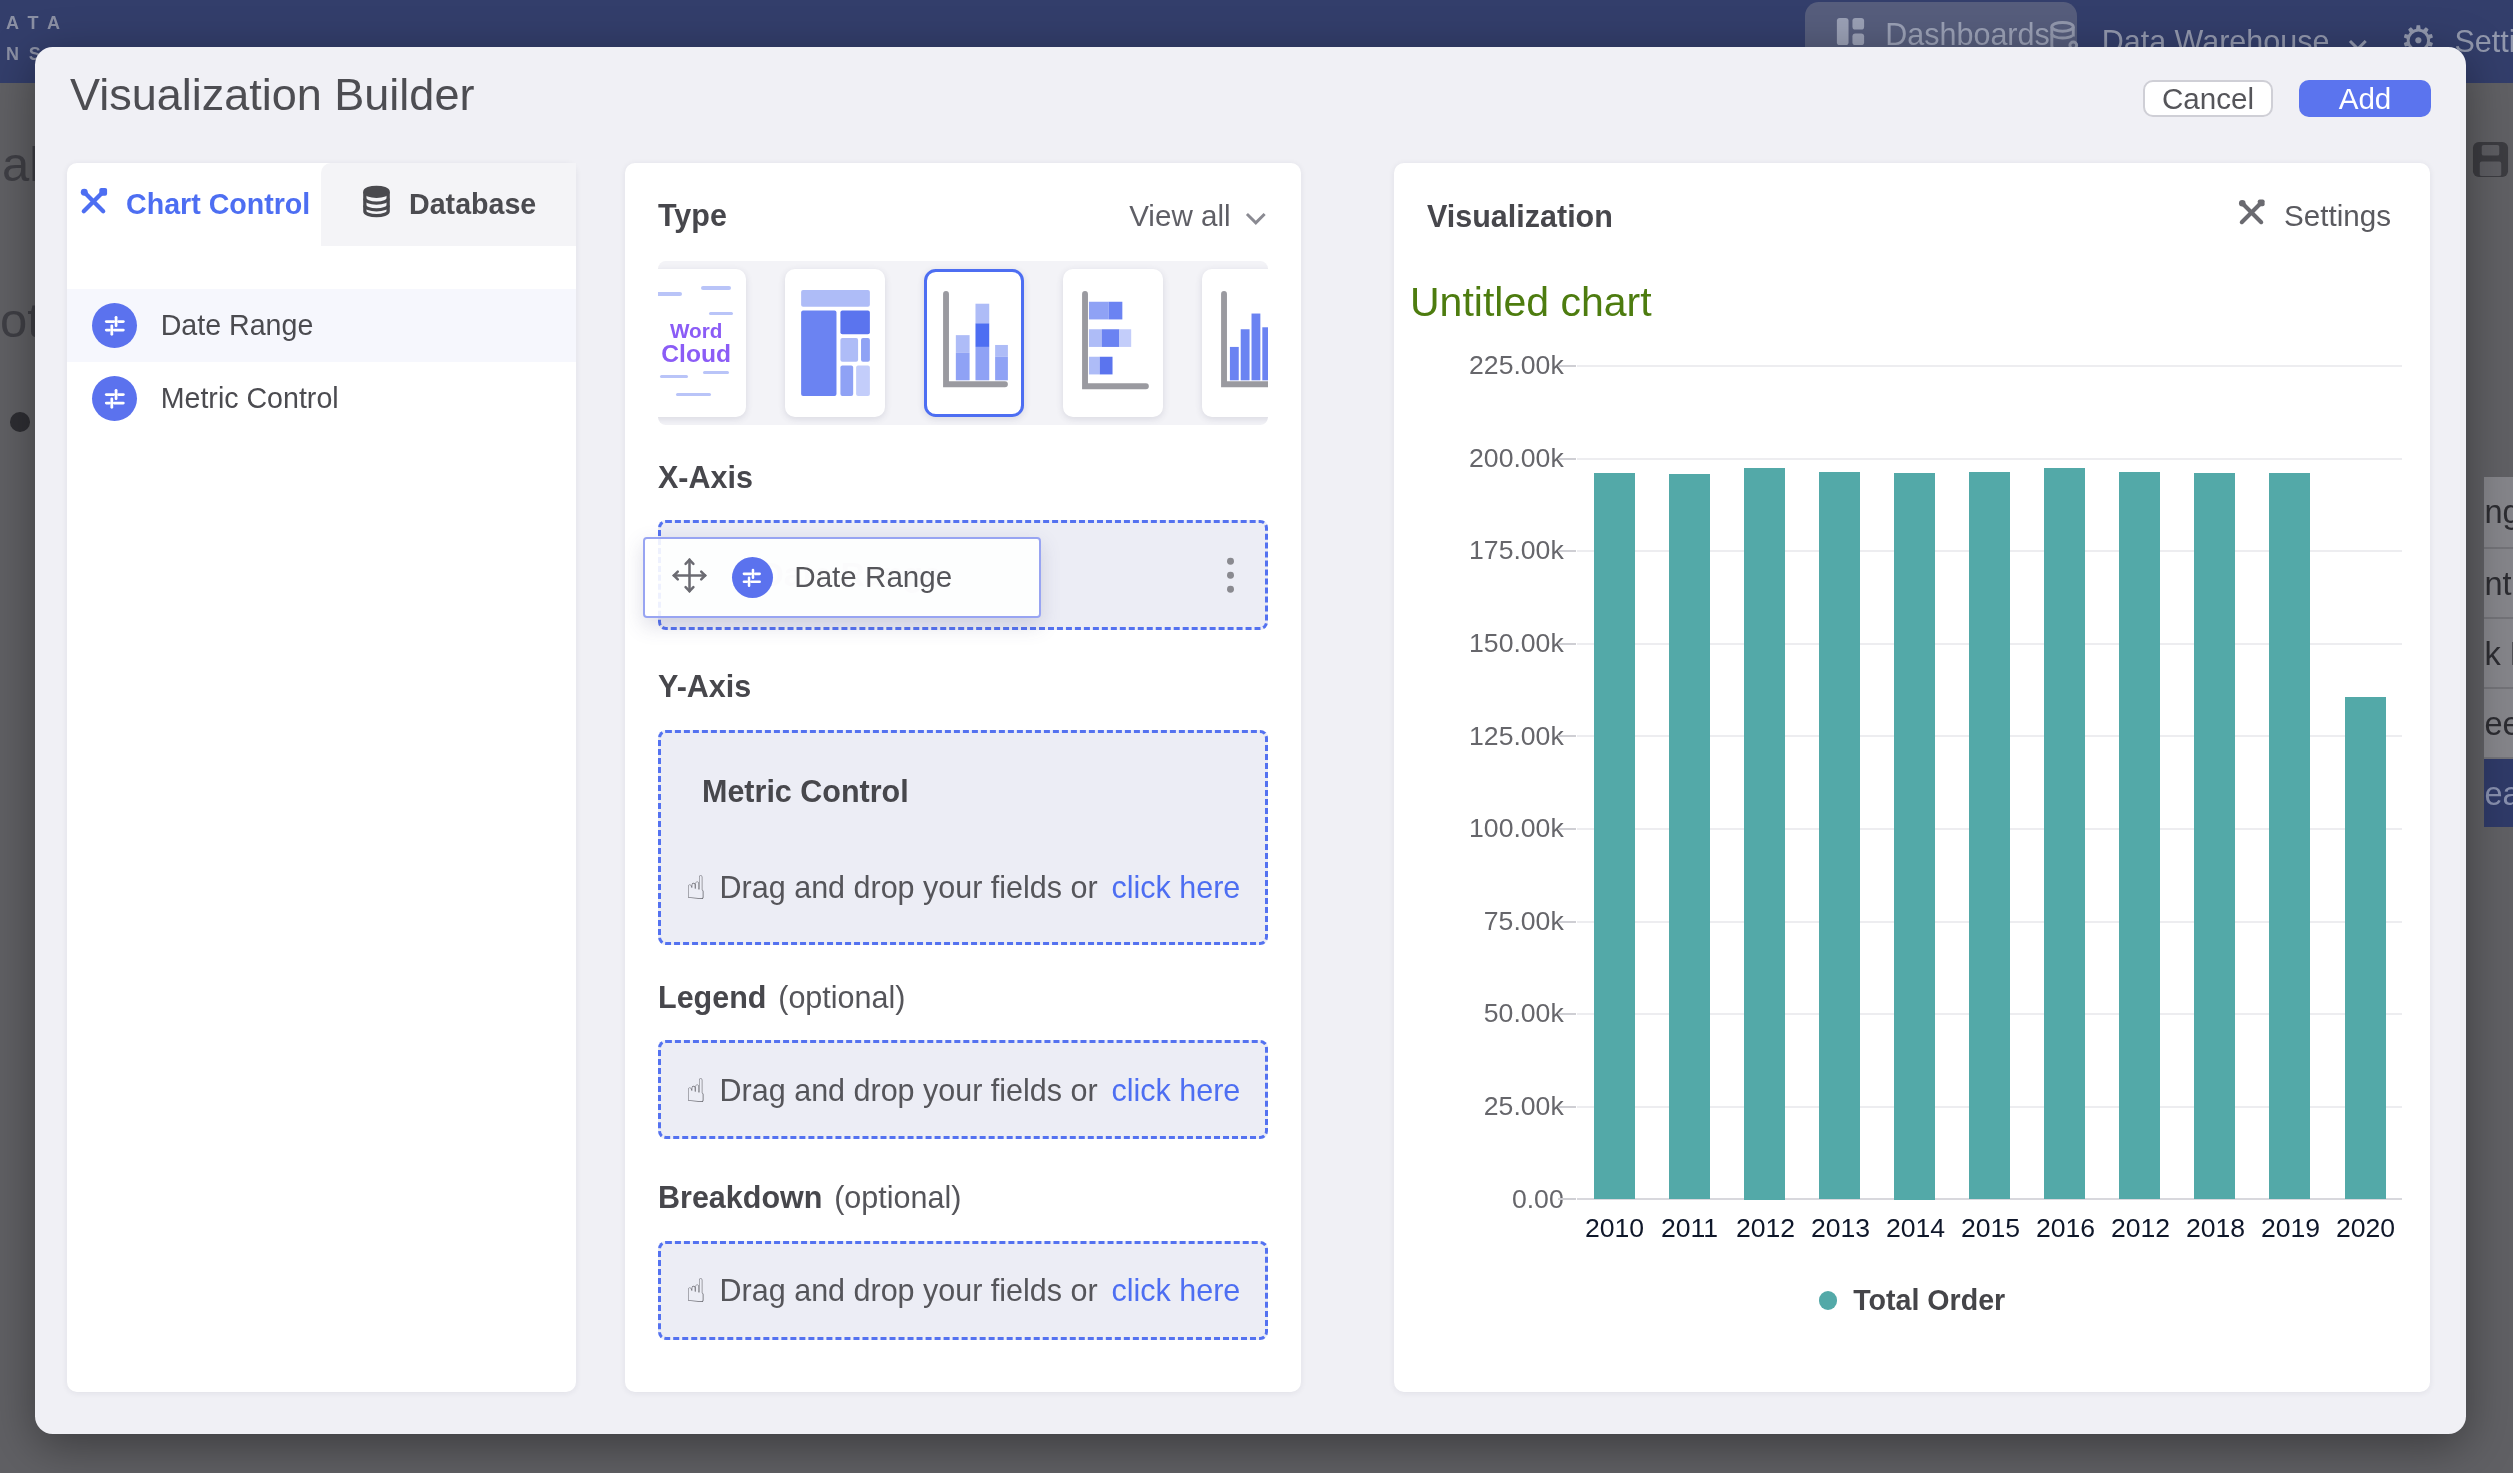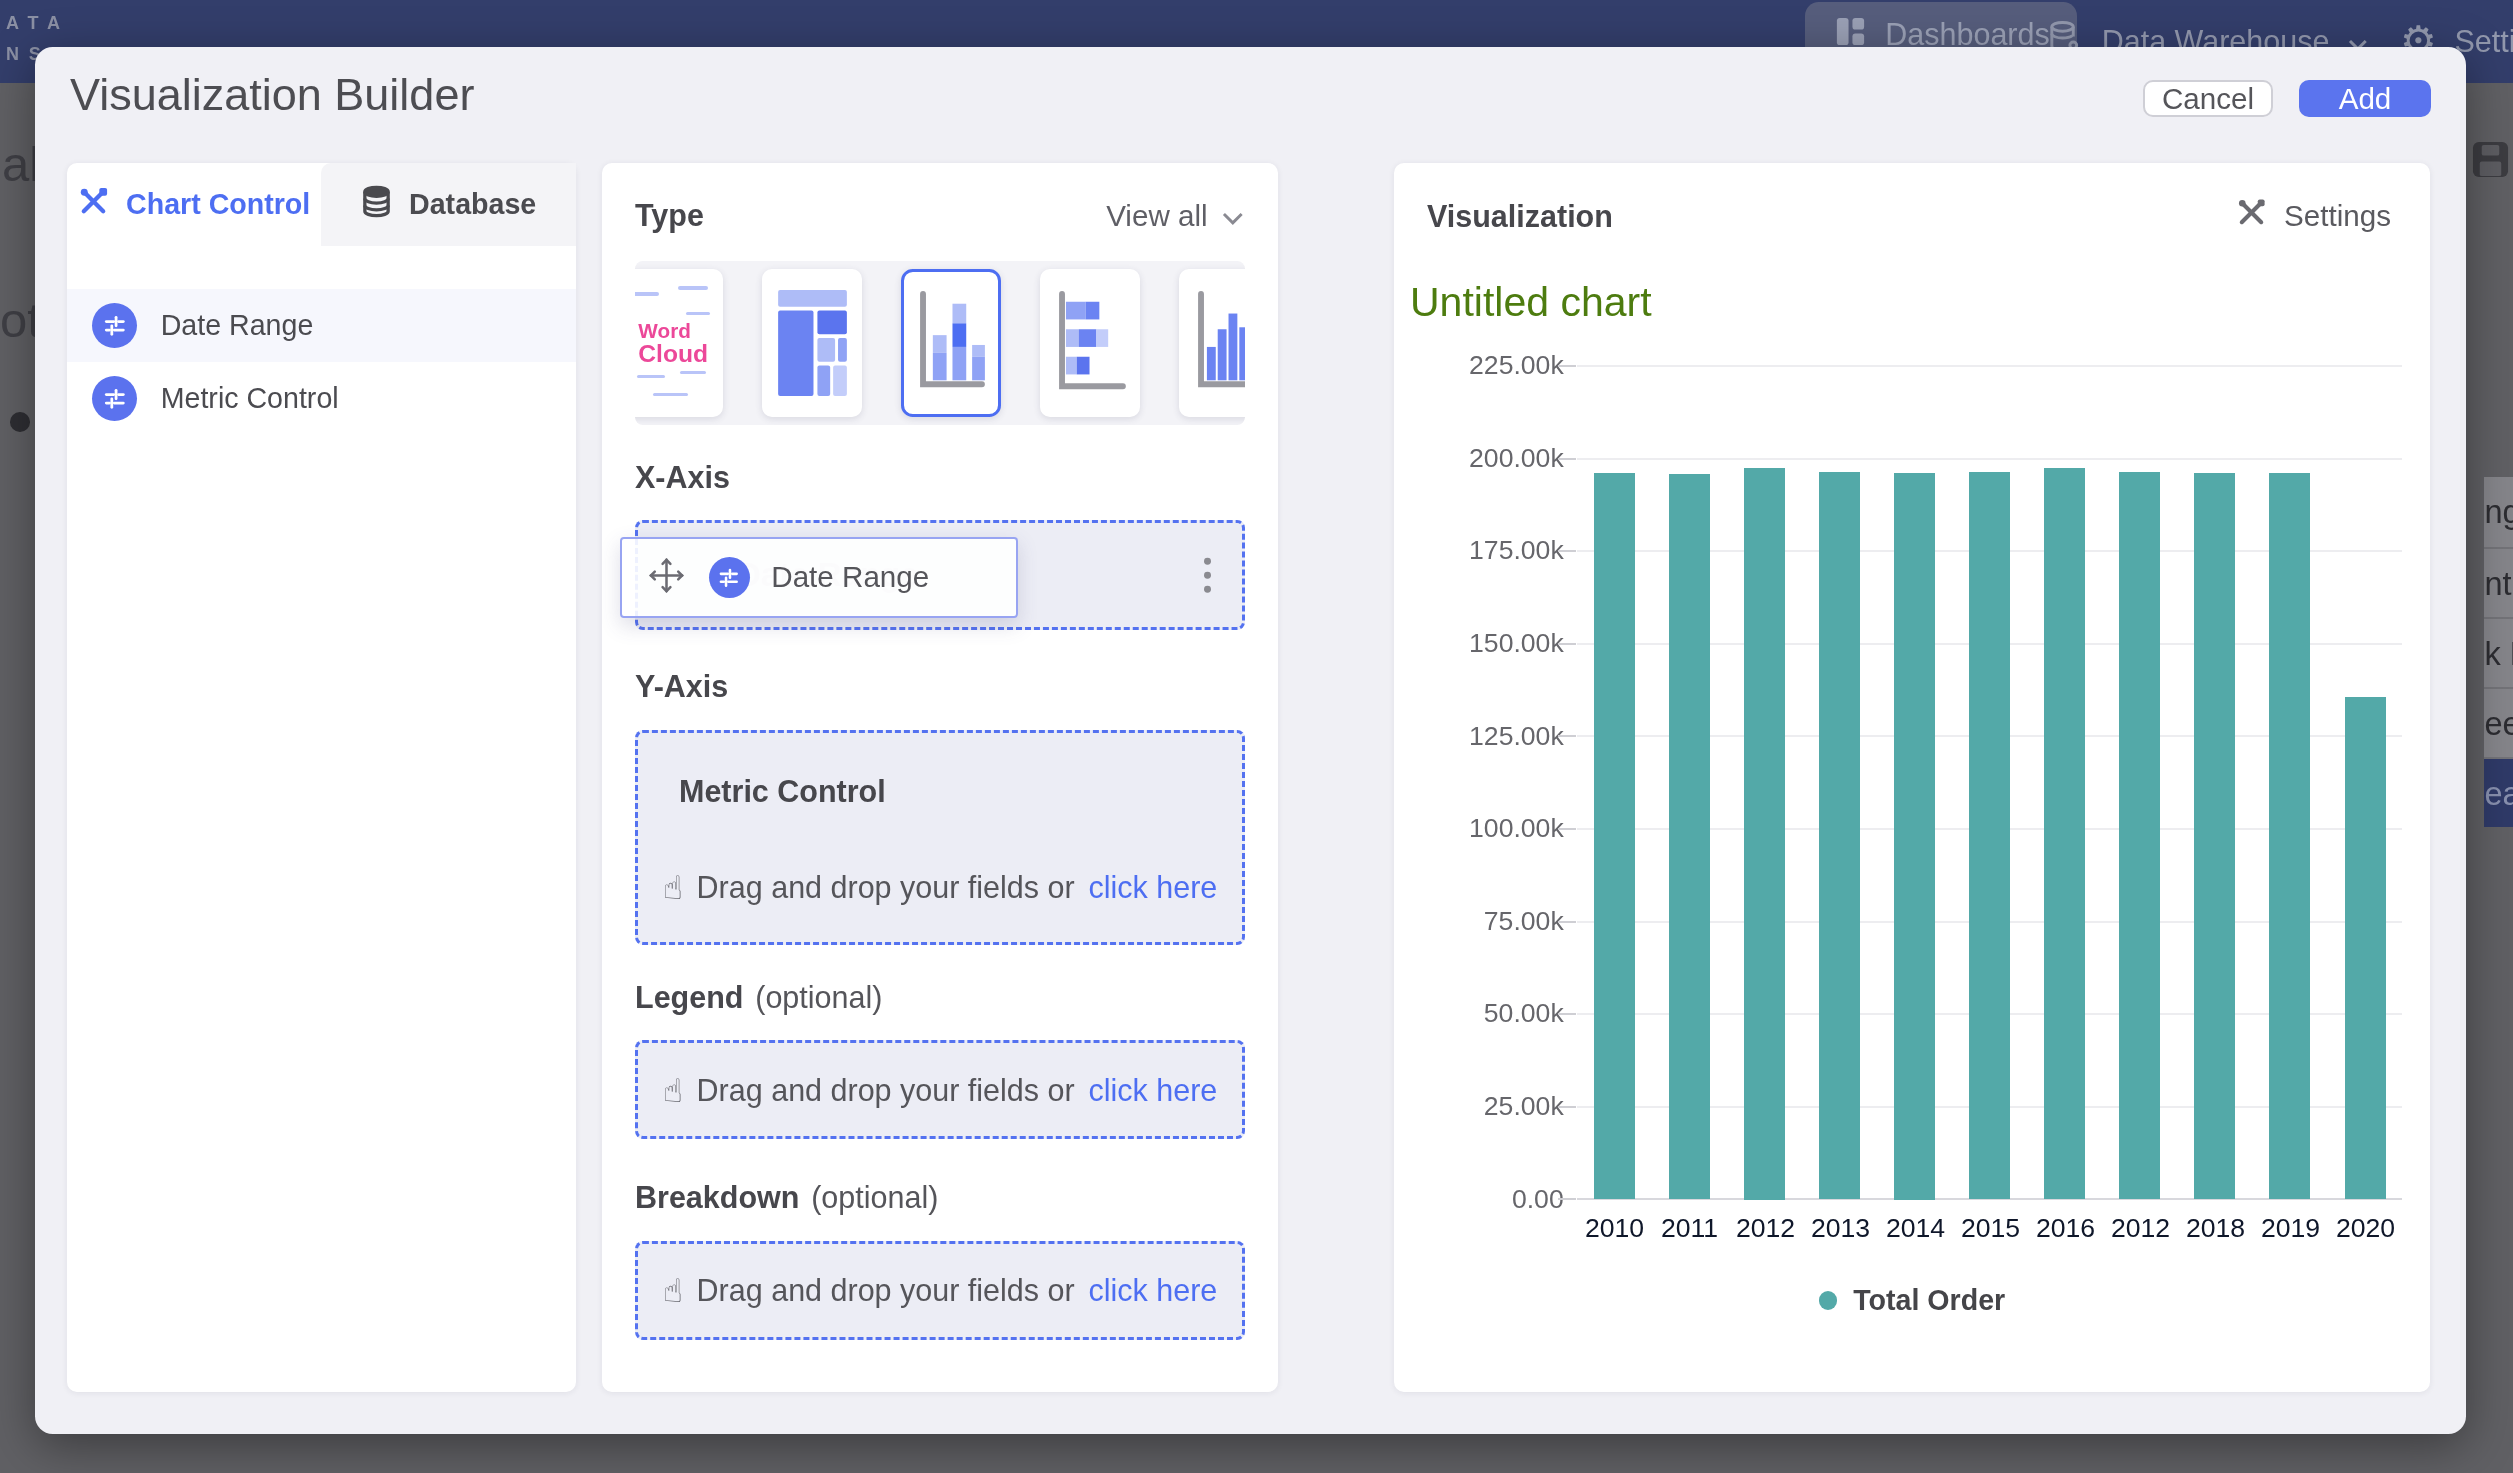--- a/index.html
+++ b/index.html
@@ -30,21 +30,21 @@
 
   
   .modal { position:absolute; left:35px; top:47px; width:2431px; height:1387px; background:#f0f0f5; border-radius:17.7px; box-shadow:0 11.8px 47px rgba(0,0,0,.38); }
   .modal-title { position:absolute; left:35px; top:21.7px; font-size:45px; color:#4d4d52; font-weight:500; }
   .btn { position:absolute; top:33px; height:37px; border-radius:9.9px; font-size:29.6px; display:flex; align-items:center; justify-content:center; }
   .btn-cancel { left:2108px; width:130px; background:#fff; border:2px solid #cfcfd6; color:#55555a; }
   .btn-add { left:2264px; width:132px; background:#5b74ee; color:#fff; border:none; }
 
   .panel { position:absolute; top:116px; height:1229px; background:#fff; border-radius:9.9px; box-shadow:0 1px 5.9px rgba(40,40,70,.08); }
   .panel-left { left:31.5px; width:509px; }
-  .panel-builder { left:567px; width:676px; overflow:hidden; }
+  .panel-builder { left:590px; width:676px; overflow:hidden; }
   .panel-viz { left:1359px; width:1036px; }
 
   
   .tabs { display:flex; height:83px; }
   .tab { flex:1; display:flex; align-items:center; justify-content:center; gap:15.8px; font-size:28.6px; font-weight:700; cursor:pointer; }
   .tab-database { background:#f4f4f7; color:#4b4b50; border-top-left-radius:9.9px; }
   .tab-chart-control { color:#4d6ef2; border-top-right-radius:9.9px; }
   .field-list { margin-top:43px; }
   .field-row { height:73px; display:flex; align-items:center; gap:23.6px; padding-left:25.6px; font-size:28.6px; color:#4b4b50; }
   .field-row.highlight { background:#f6f7fd; }
@@ -52,21 +52,21 @@
 
   
   .builder-inner { position:absolute; inset:0; padding:35px 33px; }
   .type-row { display:flex; justify-content:space-between; align-items:center; }
   .type-heading { font-size:30.5px; font-weight:700; color:#47474c; }
   .view-all { display:flex; align-items:center; gap:13.8px; font-size:29.6px; color:#5f5f66; cursor:pointer; }
   .thumbs { margin-top:27.6px; height:164px; background:#f3f3f7; border-radius:7.9px; display:flex; align-items:center; gap:39px; padding:0 13.8px; overflow:hidden; }
   .card { min-width:100px; width:100px; height:148px; background:#fff; border-radius:9.9px; box-shadow:0 2px 7.9px rgba(60,60,90,.14); display:flex; align-items:center; justify-content:center; position:relative; cursor:pointer; }
   .card-first { margin-left:-25.6px; }
   .card-selected { border:3px solid #4d6ef2; border-radius:11.8px; }
-  .wc-big { color:#ec4899; font-weight:700; font-size:20.7px; line-height:22.7px; text-align:left; }
+  .wc-big { color:#8b5cf6; font-weight:700; font-size:20.7px; line-height:22.7px; text-align:center; }
   .wc-mark { position:absolute; background:#b9c4f8; border-radius:2px; }
 
   .section-heading { margin-top:35px; font-size:30.5px; font-weight:700; color:#47474c; display:flex; gap:11.8px; align-items:baseline; }
   .section-heading .opt { font-weight:400; color:#55555a; }
   .zone { position:relative; margin-top:25.6px; border:3px dashed #5472f0; border-radius:7.9px; background:#ecedf5; }
   .zone-x { height:110px; }
   .zone-y { height:215px; }
   .zone-s { height:99px; }
   .ghost-label { position:absolute; left:99px; top:50%; transform:translateY(-50%); font-size:33px; font-weight:700; color:#d4d5de; }
   .kebab { position:absolute; right:31.5px; top:50%; transform:translateY(-50%); display:flex; flex-direction:column; gap:6.9px; cursor:pointer; }

